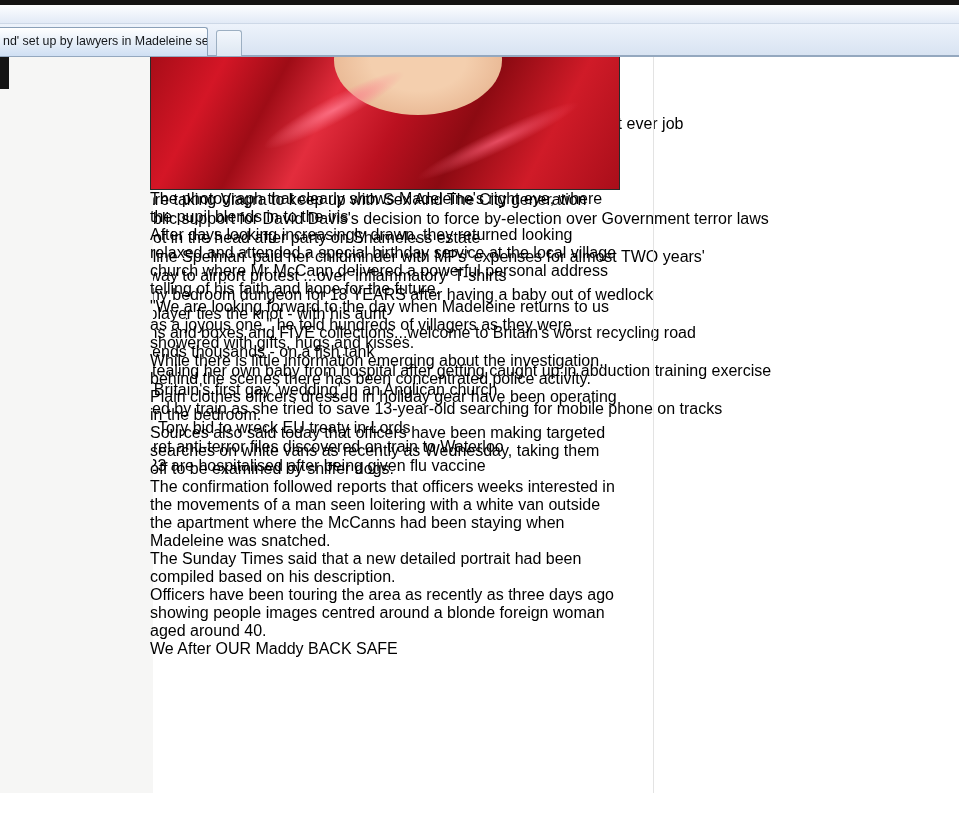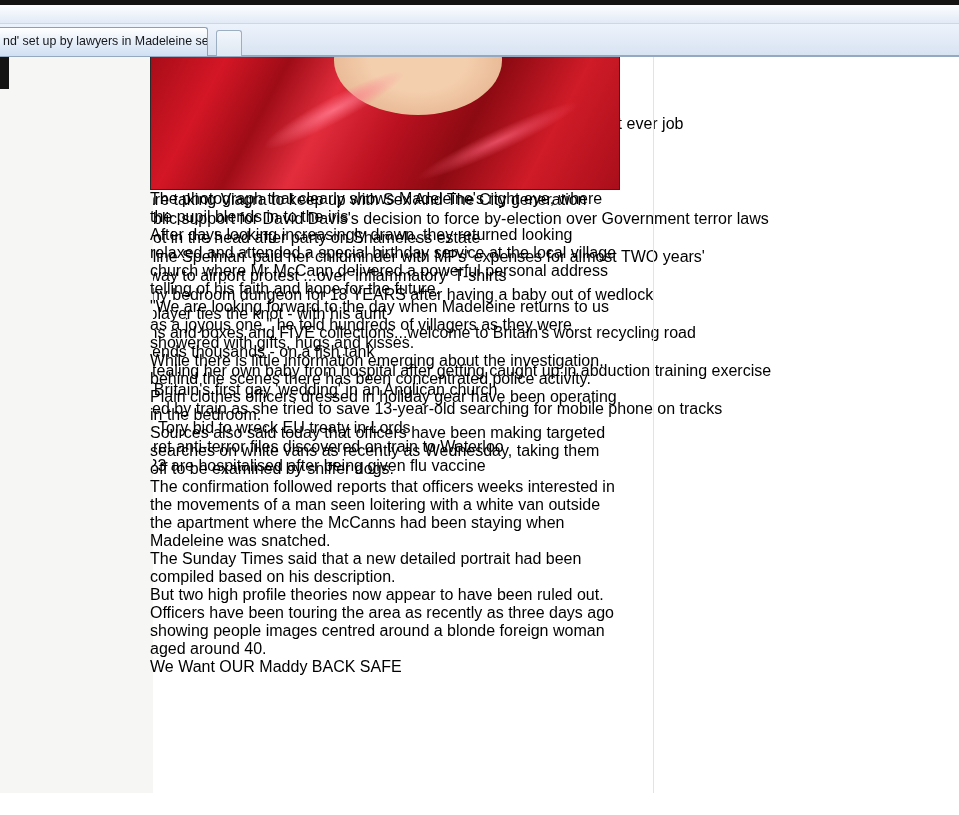--- a/index.html
+++ b/index.html
@@ -175,28 +175,27 @@
       <p class="caption">The photograph that clearly shows Madeleine's right eye, where the pupil blends in to the iris</p>
 
       <div class="paras">
           <p class="para">After days looking increasingly drawn, they returned looking relaxed and attended a special birthday service at the local village church where Mr McCann delivered a powerful personal address telling of his faith and hope for the future.</p>
           <p class="para">"We are looking forward to the day when Madeleine returns to us as a joyous one," he told hundreds of villagers as they were showered with gifts, hugs and kisses.</p>
           <p class="para">While there is little information emerging about the investigation, behind the scenes there has been concentrated police activity.</p>
           <p class="para">Plain clothes officers dressed in holiday gear have been operating in the bedroom.</p>
           <p class="para">Sources also said today that officers have been making targeted searches on white vans as recently as Wednesday, taking them off to be examined by sniffer dogs.</p>
           <p class="para">The confirmation followed reports that officers weeks interested in the movements of a man seen loitering with a white van outside the apartment where the McCanns had been staying when Madeleine was snatched.</p>
           <p class="para">The Sunday Times said that a new detailed portrait had been compiled based on his description.</p>
-          <p class="para">But two high profile theories now appear to have been ruled out.</p>
           <p class="para">Officers have been touring the area as recently as three days ago showing people images centred around a blonde foreign woman aged around 40.</p>
         </div>
 
 
       <div class="photo2">
         <div class="banner">
-          <span class="banner-text">We Want OUR Maddy BACK SAFE</span>
+          <span class="banner-text">We After OUR Maddy BACK SAFE</span>
           <span class="banner-crest"></span>
         </div>
       </div>
     </div>
 
     <div class="sidebar">
       <div class="headlines">
           <div class="headline"><span class="bullet">▸</span><span class="htext">One in nine filling stations could be dry by tomorrow, experts warn</span></div>
           <div class="headline bold"><span class="bullet">▸</span><span class="htext">'I was NOT Diana's lover' says former butler Paul Burrell after brother-in-law's claims</span></div>
           <div class="headline"><span class="bullet">▸</span><span class="htext">Commons Speaker under fire again as his CLEANER is awarded an MBE</span></div>

